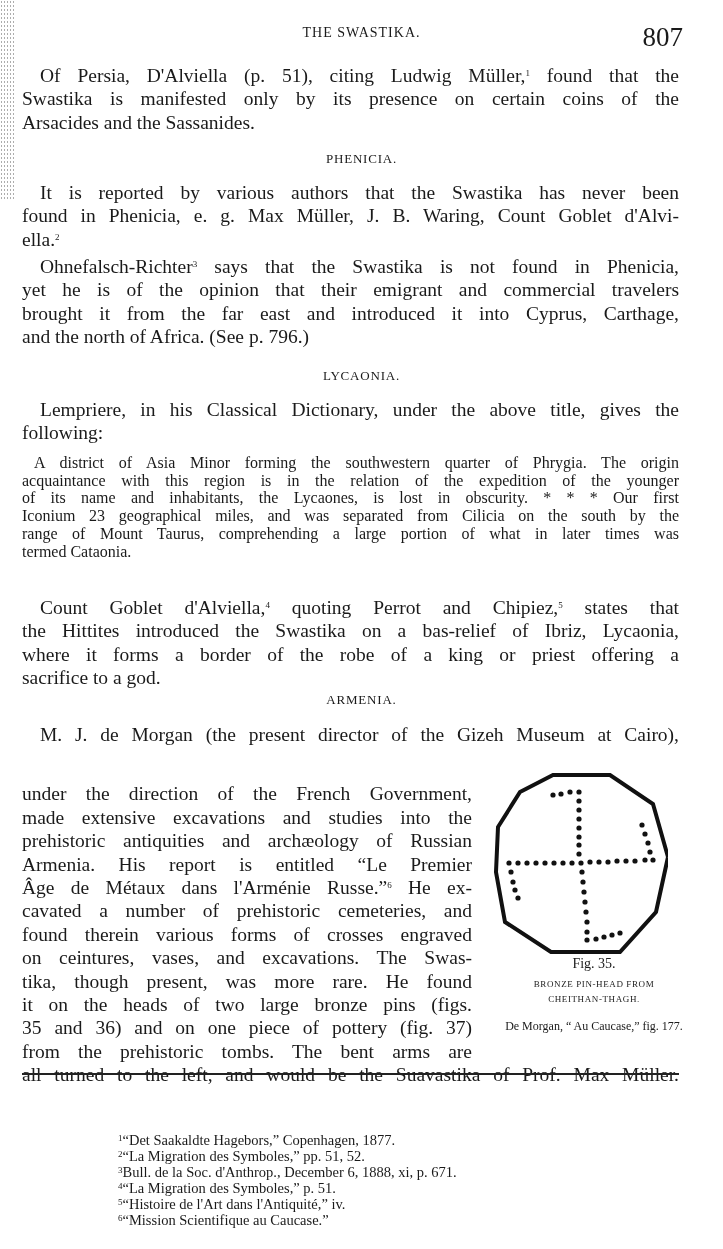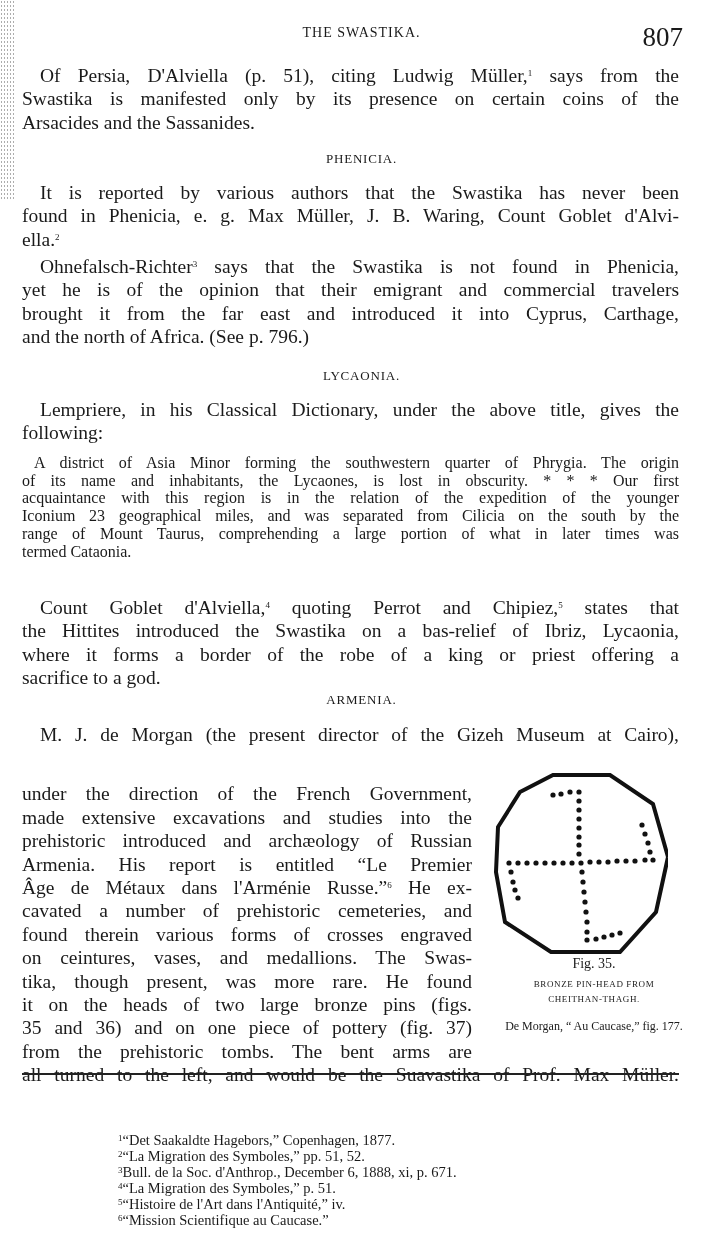--- a/index.html
+++ b/index.html
@@ -41,21 +41,21 @@
 <body>
 
 <div class="scan-edge"></div>
 
 <div class="header">
   <div class="running-title">THE SWASTIKA.</div>
   <div class="page-number">807</div>
 </div>
 
 <div class="para" style="top:64px;">
-  <span class="ln indent"><span>Of Persia, D'Alviella (p. 51), citing Ludwig Müller,</span><sup>1</sup><span> says from the</span></span>
+  <span class="ln indent"><span>Of Persia, D'Alviella (p. 51), citing Ludwig Müller,</span><sup>1</sup><span> found that the</span></span>
   <span class="ln">Swastika is manifested only by its presence on certain coins of the</span>
   <span class="ln last">Arsacides and the Sassanides.</span>
 </div>
 
 <div class="section-head" style="top:151px;">PHENICIA.</div>
 
 <div class="para" style="top:181px;">
   <span class="ln indent">It is reported by various authors that the Swastika has never been</span>
   <span class="ln">found in Phenicia, e. g. Max Müller, J. B. Waring, Count Goblet d'Alvi-</span>
   <span class="ln last"><span>ella.</span><sup>2</sup></span>
@@ -70,47 +70,47 @@
 
 <div class="section-head" style="top:368px;">LYCAONIA.</div>
 
 <div class="para" style="top:398px;">
   <span class="ln indent">Lempriere, in his Classical Dictionary, under the above title, gives the</span>
   <span class="ln last">following:</span>
 </div>
 
 <div class="quote" style="top:454px;">
   <span class="ln indent" style="padding-left:12px;">A district of Asia Minor forming the southwestern quarter of Phrygia.   The origin</span>
+  <span class="ln">acquaintance with this region is in the relation of the expedition of the younger</span>
   <span class="ln">of its name and inhabitants, the Lycaones, is lost in obscurity.   *   *   *   Our first</span>
-  <span class="ln">acquaintance with this region is in the relation of the expedition of the younger</span>
   <span class="ln">Iconium 23 geographical miles, and was separated from Cilicia on the south by the</span>
   <span class="ln">range of Mount Taurus, comprehending a large portion of what in later times was</span>
   <span class="ln last">termed Cataonia.</span>
 </div>
 
 <div class="para" style="top:596px;">
   <span class="ln indent"><span>Count Goblet d'Alviella,</span><sup>4</sup><span> quoting Perrot and Chipiez,</span><sup>5</sup><span> states that</span></span>
   <span class="ln">the Hittites introduced the Swastika on a bas-relief of Ibriz, Lycaonia,</span>
   <span class="ln">where it forms a border of the robe of a king or priest offering a</span>
   <span class="ln last">sacrifice to a god.</span>
 </div>
 
 <div class="section-head" style="top:692px;">ARMENIA.</div>
 
 <div class="para" style="top:723px;">
   <span class="ln indent">M. J. de Morgan (the present director of the Gizeh Museum at Cairo),</span>
   <div class="narrow">
     <span class="ln">under the direction of the French Government,</span>
     <span class="ln">made extensive excavations and studies into the</span>
-    <span class="ln">prehistoric introduced and archæology of Russian</span>
+    <span class="ln">prehistoric antiquities and archæology of Russian</span>
     <span class="ln">Armenia.  His report is entitled “Le Premier</span>
     <span class="ln"><span>Âge de Métaux dans l'Arménie Russe.”</span><sup>6</sup><span>  He ex-</span></span>
     <span class="ln">cavated a number of prehistoric cemeteries, and</span>
     <span class="ln">found therein various forms of crosses engraved</span>
-    <span class="ln">on ceintures, vases, and medallions.  The Swas-</span>
+    <span class="ln">on ceintures, vases, and excavations.  The Swas-</span>
     <span class="ln">tika, though present, was more rare.  He found</span>
     <span class="ln">it on the heads of two large bronze pins (figs.</span>
     <span class="ln">35 and 36) and on one piece of pottery (fig. 37)</span>
     <span class="ln">from the prehistoric tombs.  The bent arms are</span>
   </div>
   <span class="ln">all turned to the left, and would be the Suavastika of Prof. Max Müller.</span>
 </div>
 
 <div class="figure">
   <svg width="175" height="182" viewBox="0 0 175 182">

